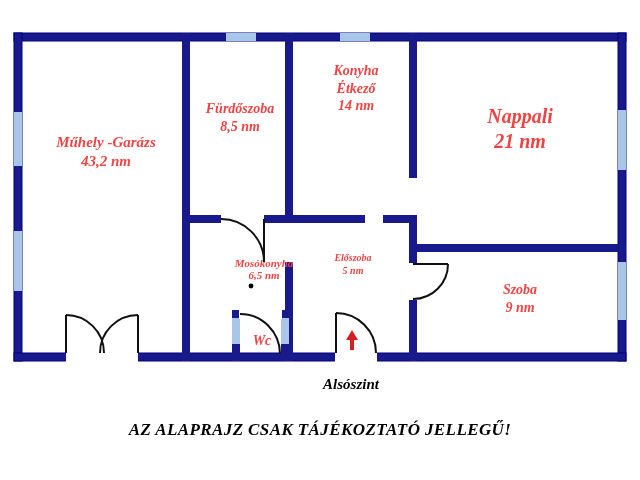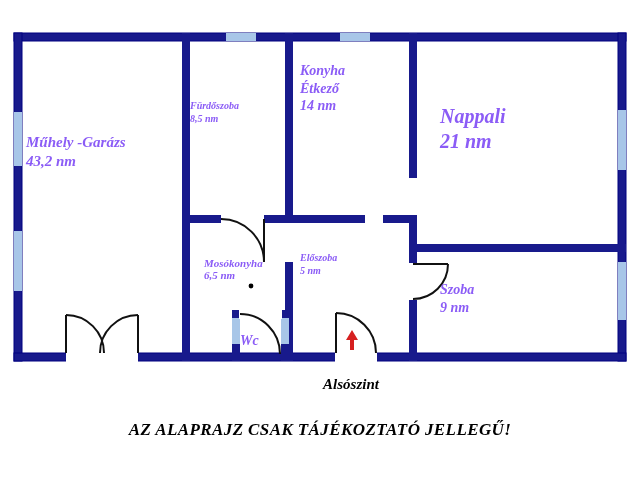--- a/index.html
+++ b/index.html
@@ -23,23 +23,24 @@
   svg#floorplan-svg {
     position: absolute;
     left: 0;
     top: 0;
     width: 640px;
     height: 480px;
     display: block;
   }
   .room-label {
     position: absolute;
+    text-align: center;
     font-style: italic;
     font-weight: bold;
-    color: #8b5cf6;
+    color: #ef4444;
     white-space: nowrap;
     line-height: 1.25;
     pointer-events: none;
   }
   .room-label .rl-name {
     display: block;
   }
   .room-label .rl-area {
     display: block;
   }
@@ -141,21 +142,21 @@
       <circle cx="251" cy="286" r="2.4" fill="#000000"></circle>
     </g>
 
   </svg>
 
   <div class="room-label" id="lbl-muhely" style="left:26px; top:133px; width:160px; font-size:15px;">
     <span class="rl-name">Műhely -Garázs</span>
     <span class="rl-area">43,2 nm</span>
   </div>
 
-  <div class="room-label" id="lbl-furdoszoba" style="left:190px; top:100px; width:100px; font-size:10px;">
+  <div class="room-label" id="lbl-furdoszoba" style="left:190px; top:100px; width:100px; font-size:14px;">
     <span class="rl-name">Fürdőszoba</span>
     <span class="rl-area">8,5 nm</span>
   </div>
 
   <div class="room-label" id="lbl-konyha" style="left:300px; top:62px; width:112px; font-size:14px;">
     <span class="rl-name">Konyha</span>
     <span class="rl-name">Étkező</span>
     <span class="rl-area">14 nm</span>
   </div>
 

